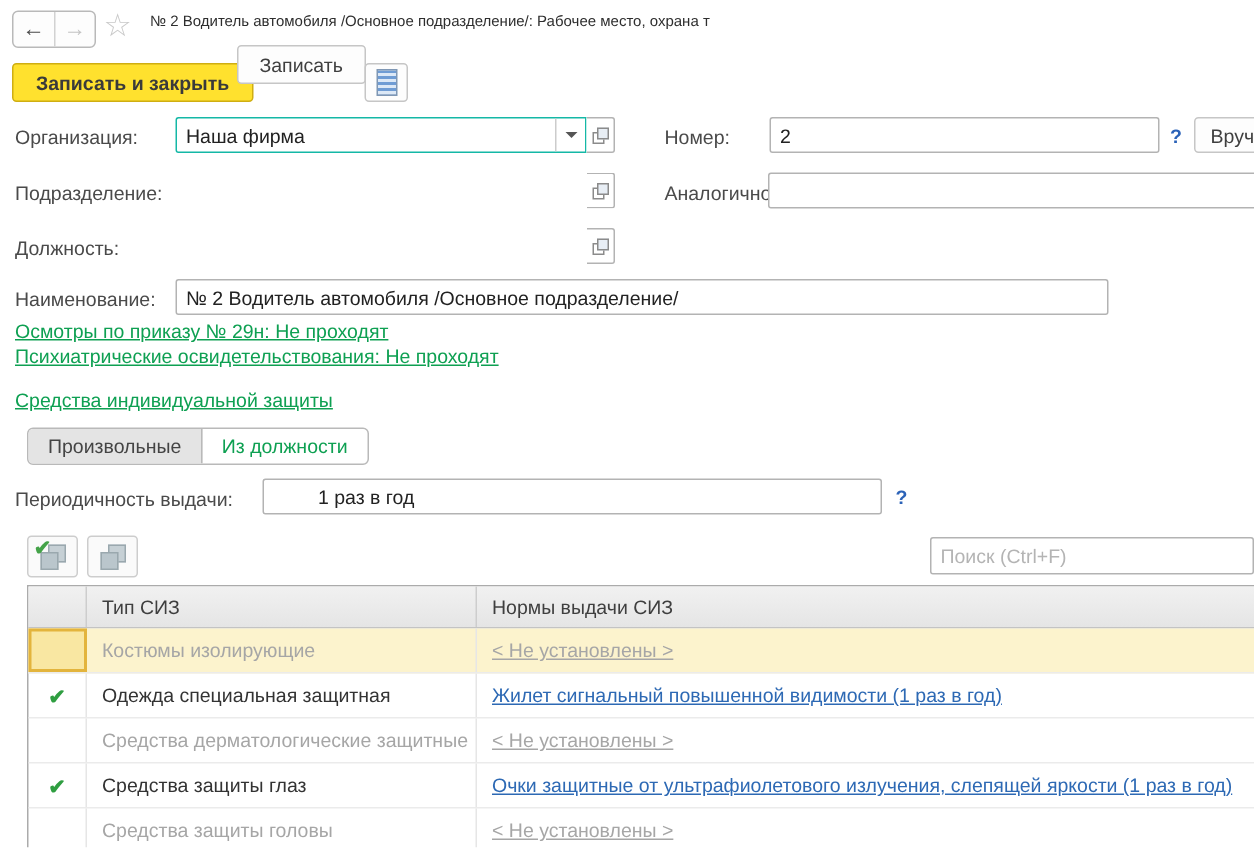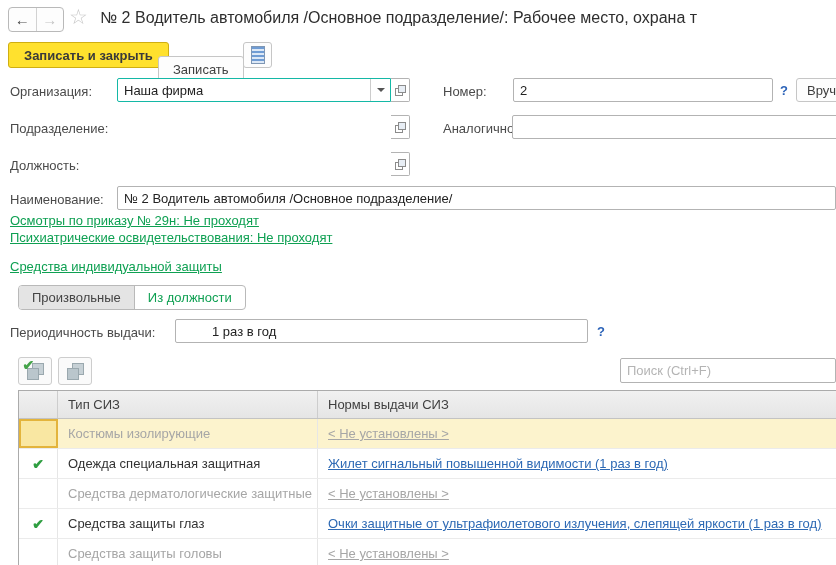--- a/index.html
+++ b/index.html
@@ -7,27 +7,27 @@
     font-family:"Liberation Sans",sans-serif;font-size:13px;color:#3f3f3f;}
   .abs{position:absolute;}
 
   
   .nav-group{left:8px;top:7px;width:56px;height:25px;border:1px solid #b9b9b9;border-radius:4px;
     display:flex;background:#fdfdfd;box-sizing:border-box;}
   .nav-btn{flex:1;display:flex;align-items:center;justify-content:center;font-size:15px;font-weight:bold;cursor:pointer;}
   .nav-back{color:#4a4a4a;border-right:1px solid #d2d2d2;}
   .nav-fwd{color:#c4c4c4;}
   .star{left:69px;top:5px;font-size:21px;color:#c9c9c9;cursor:pointer;}
-  .title{left:100px;top:9px;width:736px;font-size:16px;color:#2e2e2e;white-space:nowrap;overflow:hidden;}
+  .title{left:100px;top:9px;width:736px;font-size:10px;color:#2e2e2e;white-space:nowrap;overflow:hidden;}
 
   
   .btn{display:flex;align-items:center;justify-content:center;background:#fdfdfd;
     border:1px solid #c6c6c6;border-radius:3px;color:#3f3f3f;box-sizing:border-box;cursor:pointer;}
   .btn-primary{left:8px;top:42px;height:26px;padding:0 15px;background:#ffe12e;border:1px solid #cfae12;font-weight:bold;color:#3a3a3a;}
-  .btn-save{left:158px;top:56px;height:26px;padding:0 14px;}
+  .btn-save{left:158px;top:30px;height:26px;padding:0 14px;}
   .btn-list{left:243px;top:42px;width:29px;height:26px;}
   .list-icon{width:12px;height:16px;border:1px solid #7f97b4;
     background:repeating-linear-gradient(to bottom,#6f9cd4 0,#6f9cd4 2px,#dce8f6 2px,#dce8f6 4px);}
 
   
   .lbl{color:#4a4a4a;white-space:nowrap;}
   .input{position:absolute;border:1px solid #b3b3b3;border-radius:2px;background:#fff;
     font:13px "Liberation Sans",sans-serif;color:#222;padding:0 6px;height:24px;box-sizing:border-box;outline:none;}
   .input::placeholder{color:#b4b4b4;}
   .combo{display:flex;align-items:stretch;height:24px;border:1px solid #14b8a6;border-radius:2px 0 0 2px;
@@ -114,21 +114,21 @@
   <div class="abs open-btn" style="left:391px;top:115px;">
     <span class="open-icon"></span>
   </div>
 
   <div class="abs lbl" style="left:10px;top:158px;">Должность:</div>
   <div class="abs open-btn" style="left:391px;top:152px;">
     <span class="open-icon"></span>
   </div>
 
   <div class="abs lbl" style="left:10px;top:192px;">Наименование:</div>
-  <input class="input" style="left: 117px; top: 186px; width: 719px;" value="№ 2 Водитель автомобиля /Основное подразделение/">
+  <input class="input" style="left: 117px; top: 186px; width: 622px;" value="№ 2 Водитель автомобиля /Основное подразделение/">
 
   <div class="abs lbl" style="left:443px;top:84px;">Номер:</div>
   <input class="input" style="left: 513px; top: 78px; width: 260px;" value="2">
   <div class="abs help" style="left:780px;top:83px;">?</div>
   <div class="abs btn" style="left:796px;top:78px;height:24px;padding:0 10px;">Вруч</div>
 
   <div class="abs lbl" style="left:443px;top:121px;">Аналогично:</div>
   <input class="input" style="left: 512px; top: 115px; width: 330px;" value="">
 
   <div class="abs link-green" style="left:10px;top:213px;">Осмотры по приказу № 29н: Не проходят</div>

